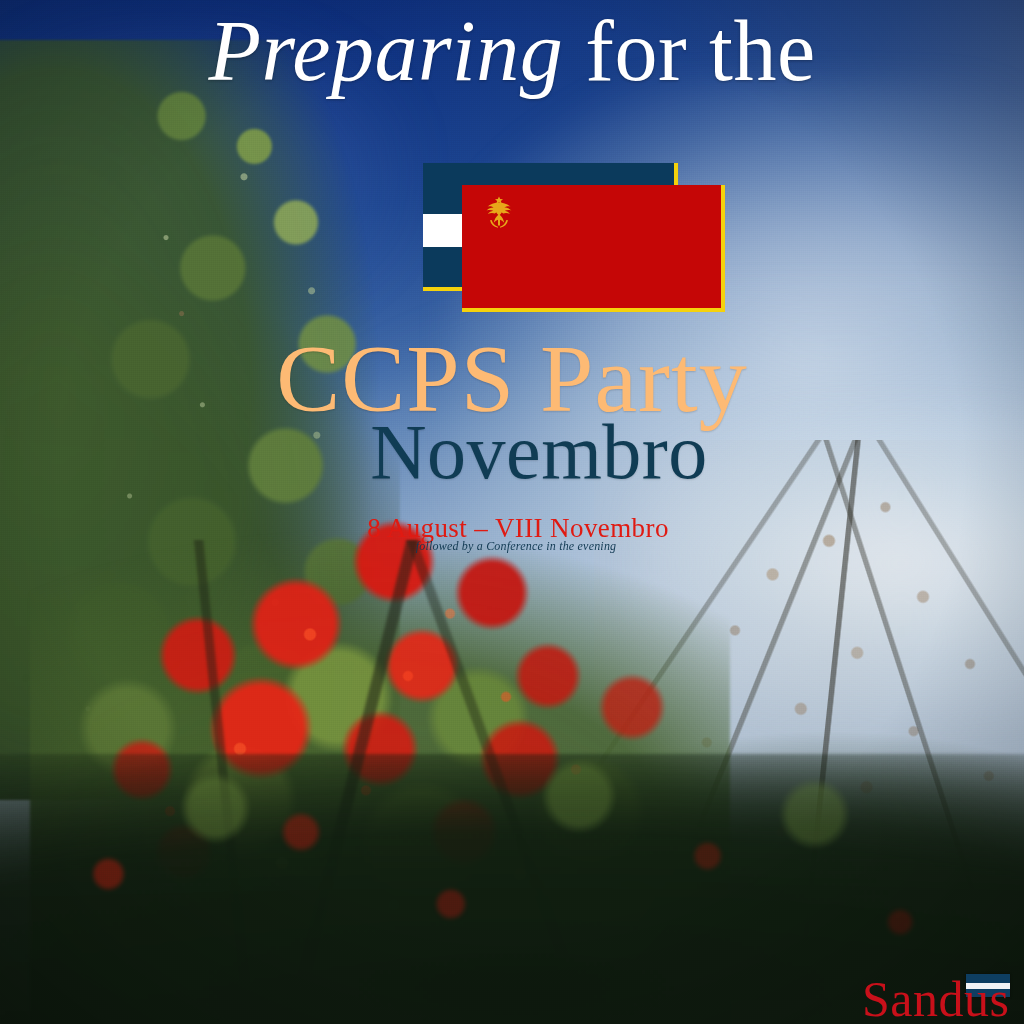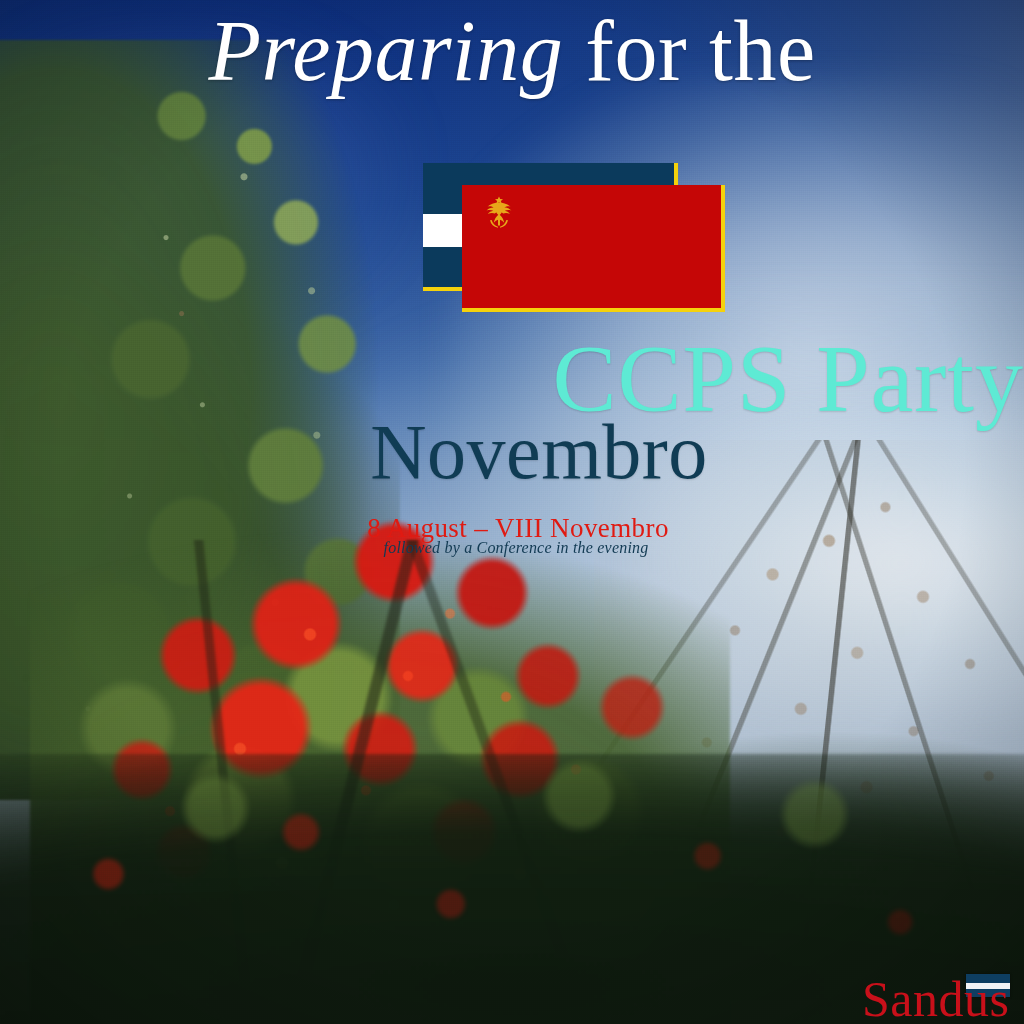--- a/index.html
+++ b/index.html
@@ -293,24 +293,24 @@
     position: absolute;
     left: 22px; top: 11px;
     width: 30px; height: 32px;
   }
 
   
   .ccps {
     position: absolute;
     top: 331px;
     left: 0; right: 0;
-    text-align: right;
+    text-align: center;
     font-size: 96px;
     line-height: 1;
-    color: #5eead4;
+    color: #fdba74;
     letter-spacing: 1px;
     white-space: nowrap;
     text-shadow: 0 1px 2px rgba(0,0,0,.16);
   }
   .congress {
     position: absolute;
     top: 413px;
     left: 0; right: 0;
     text-align: center;
     font-size: 78px;
@@ -331,21 +331,21 @@
     color: #e01a12;
     letter-spacing: .4px;
     white-space: nowrap;
     padding-left: 12px;
   }
   .sub-line {
     position: absolute;
     top: 540px;
     left: 0; right: 0;
     text-align: center;
-    font-size: 16px;
+    font-size: 12px;
     line-height: 1;
     font-style: italic;
     color: #123a53;
     letter-spacing: .2px;
     white-space: nowrap;
     padding-left: 8px;
   }
 
   
   .signature {

